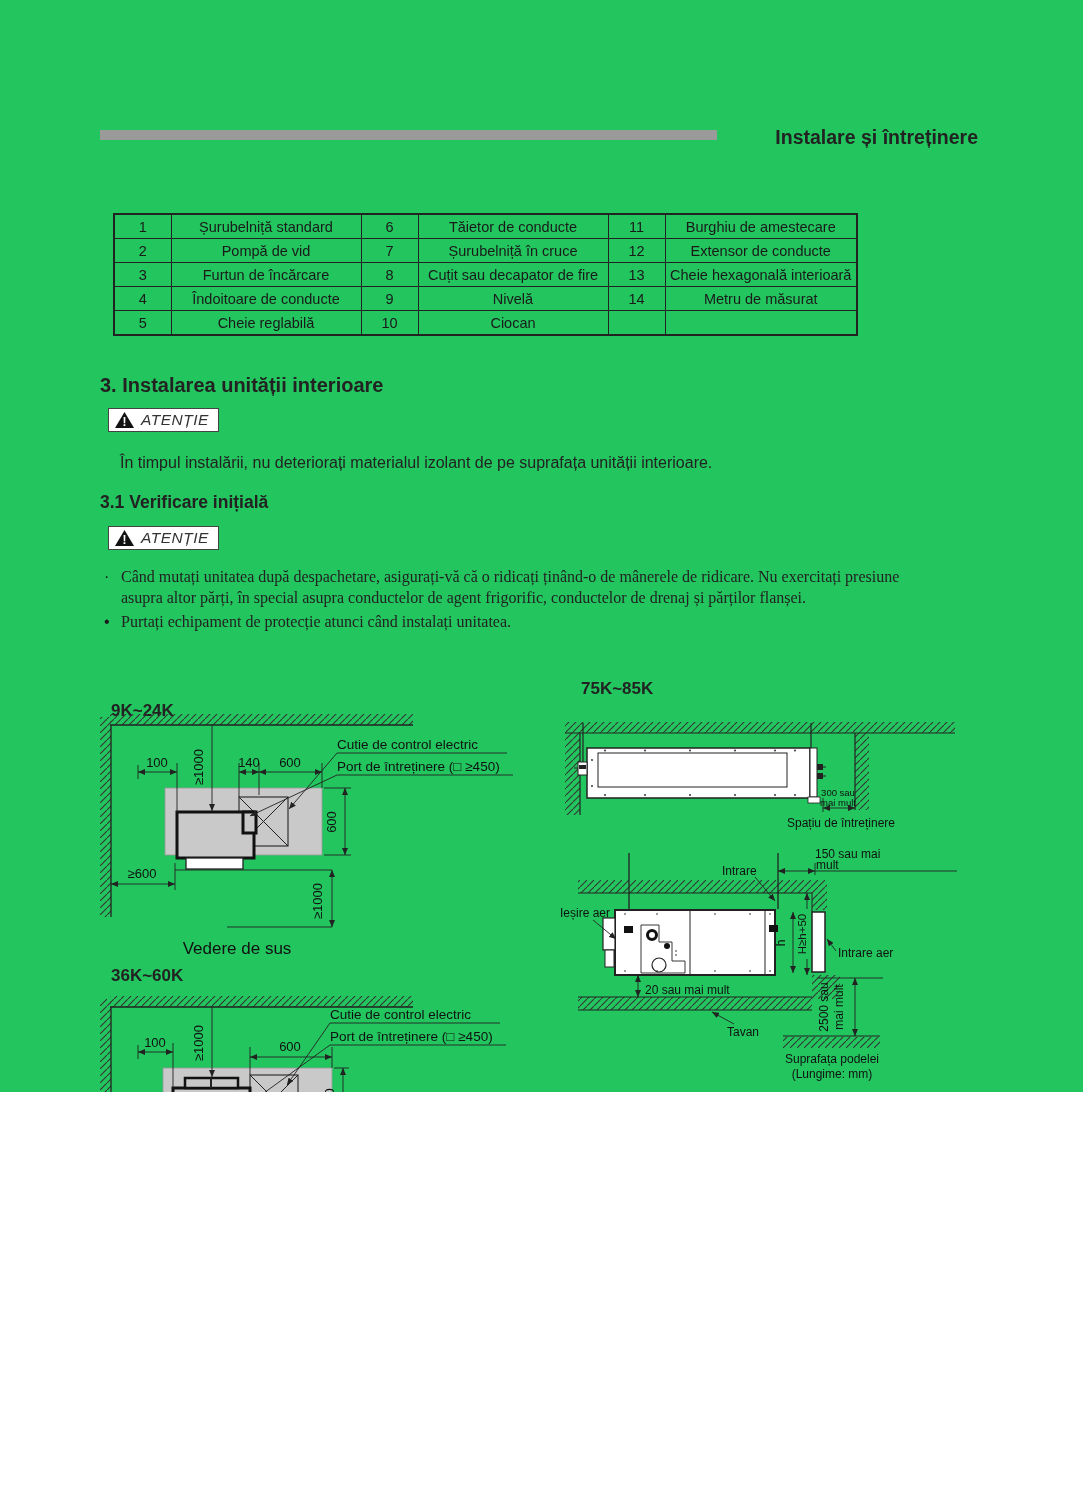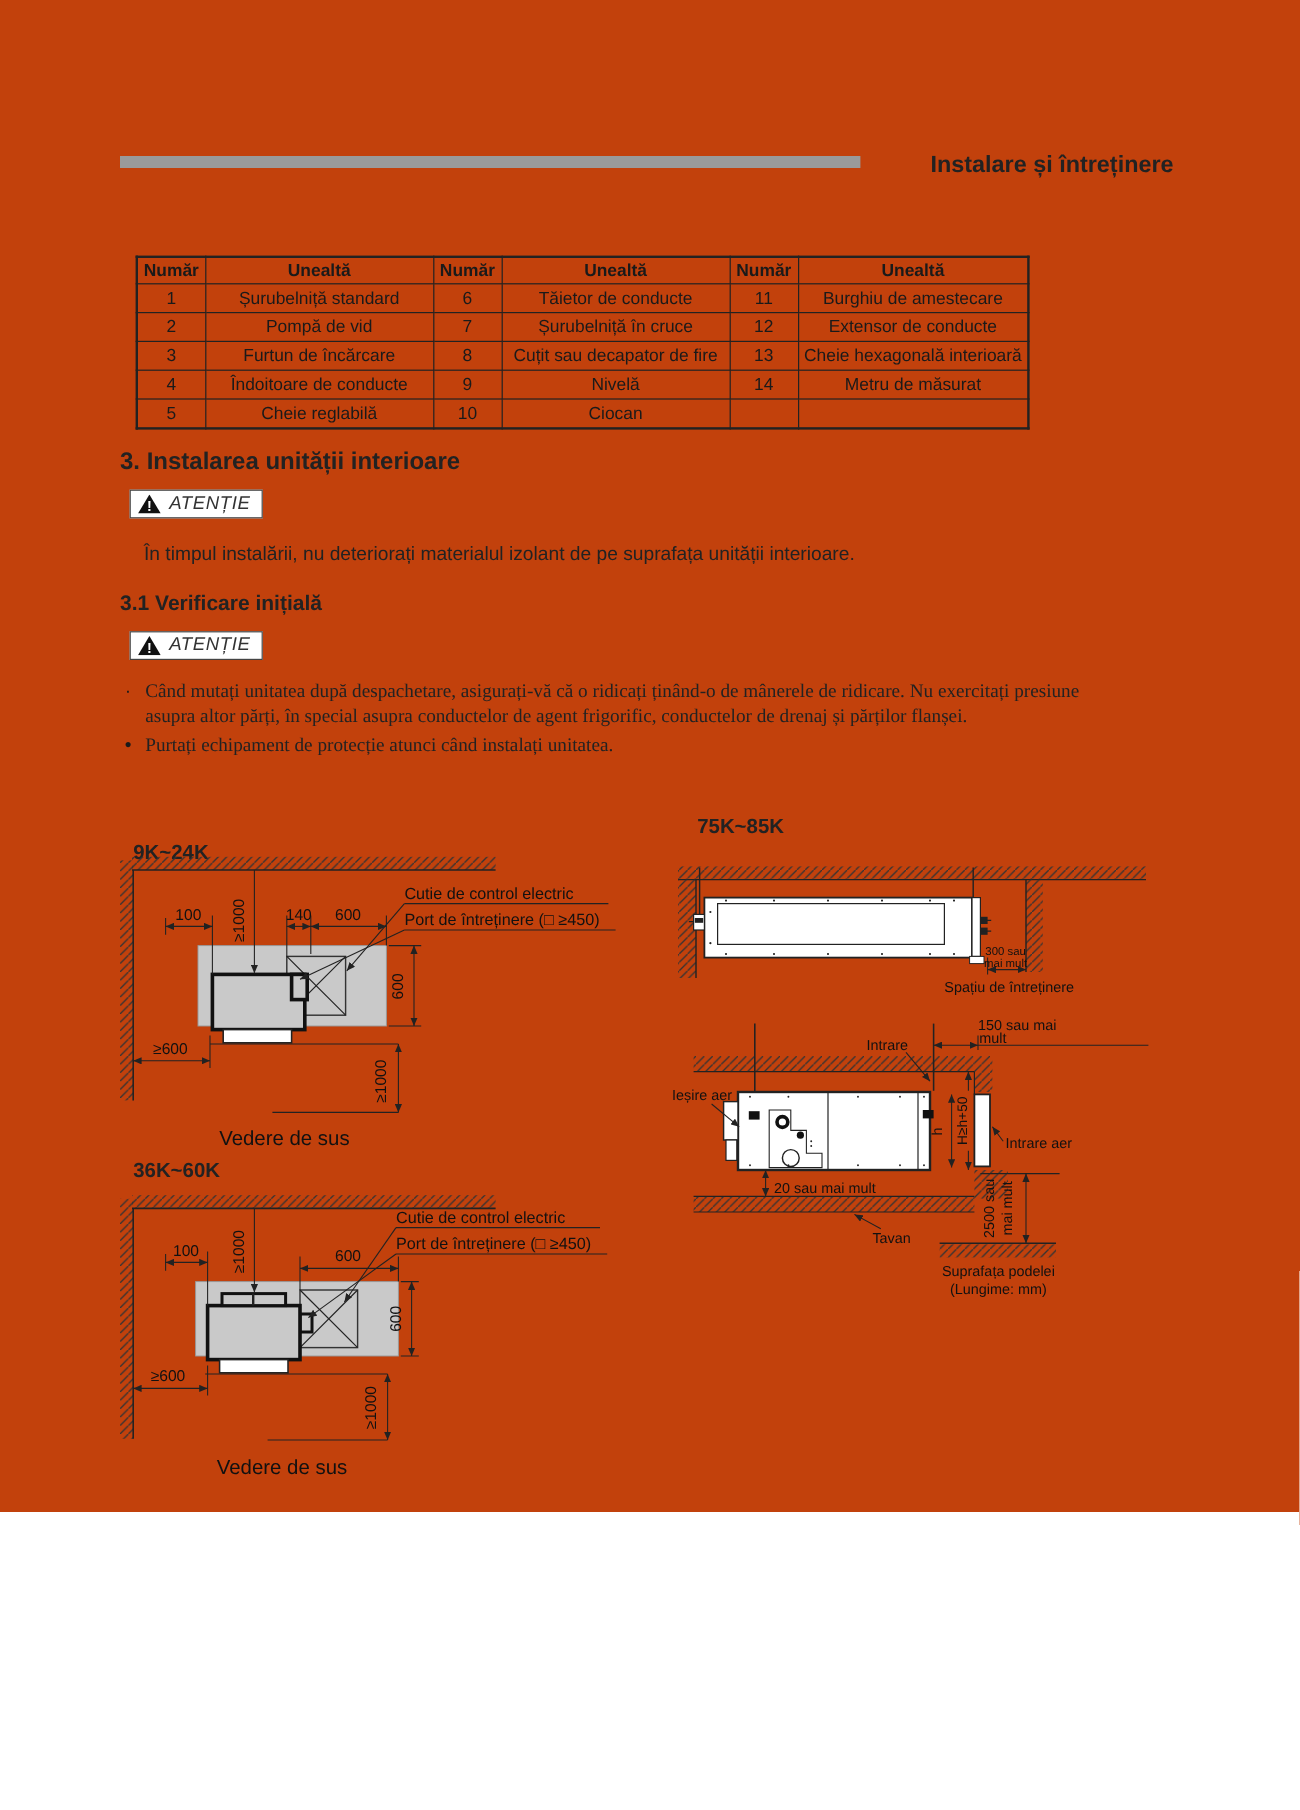--- a/index.html
+++ b/index.html
@@ -1,16 +1,16 @@
 <!DOCTYPE html>
 <html><head>
 <meta charset="utf-8">
 <style>
   html,body{margin:0;padding:0;background:#fff;}
-  .page{position:relative;width:1083px;height:1260px;background:#c2410c;
+  .page{position:relative;width:1083px;height:1092px;background:#22c55e;
         font-family:"Liberation Sans",sans-serif;color:#1a1a1a;overflow:hidden;}
   .abs{position:absolute;}
   .hbar{background:#9a9a9a;}
   .htitle{font-size:19.5px;font-weight:bold;color:#222;}
   .h2{font-size:20px;font-weight:bold;color:#222;}
   .h3{font-size:17.5px;font-weight:bold;color:#222;}
   .dtitle{font-size:17px;font-weight:bold;color:#222;}
   .body-text{font-size:16px;line-height:21px;color:#222;}
   table.tools{border-collapse:collapse;border:2px solid #222;table-layout:fixed;}
   table.tools td,table.tools th{border:1px solid #222;font-size:14.5px;text-align:center;
@@ -48,28 +48,20 @@
   <table class="tools abs" style="left:113px;top:213px;width:743px;">
     <colgroup>
         <col style="width:57px">
         <col style="width:190px">
         <col style="width:57px">
         <col style="width:190px">
         <col style="width:57px">
         <col style="width:192px">
       </colgroup>
     <tbody>
-        <tr>
-      <th>Număr</th>
-      <th>Unealtă</th>
-      <th>Număr</th>
-      <th>Unealtă</th>
-      <th>Număr</th>
-      <th>Unealtă</th>
-    </tr>
     <tr>
       <td>1</td>
           <td>Șurubelniță standard</td>
       <td>6</td>
           <td>Tăietor de conducte</td>
       <td>11</td>
           <td>Burghiu de amestecare</td>
     </tr>
     <tr>
       <td>2</td>

